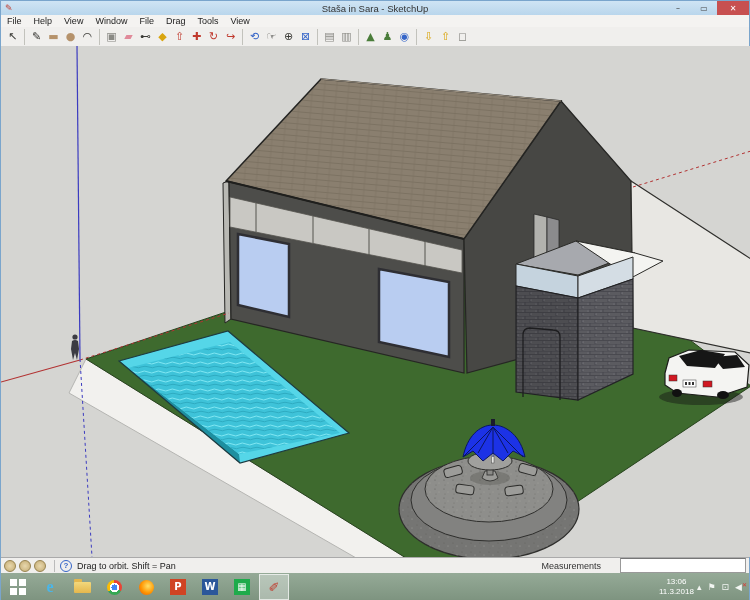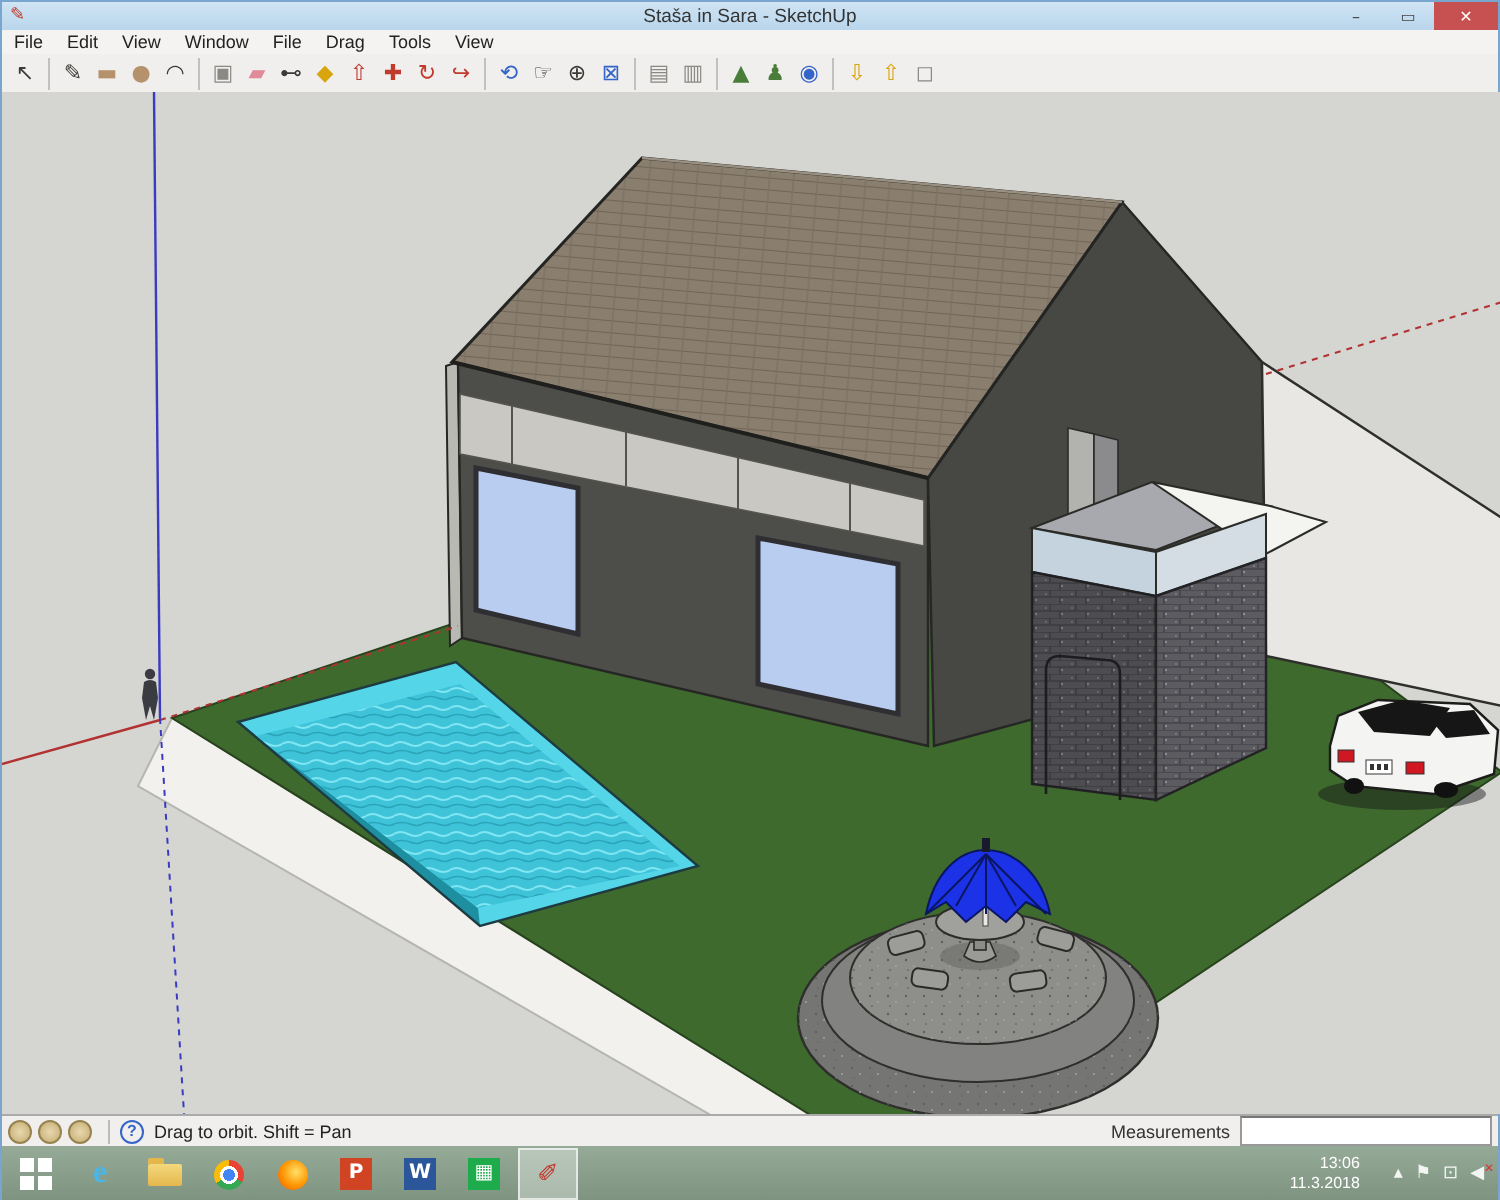--- a/index.html
+++ b/index.html
@@ -21,61 +21,61 @@
   .c-dark{color:#3a3a36}.c-tan{color:#b5926b}.c-pink{color:#e08a9a}.c-red{color:#c03a2e}
   .c-blue{color:#3565c8}.c-yellow{color:#d9a50f}.c-gray{color:#8a8a85}.c-green{color:#4a7d3a}
   .sepafter{border-right:1px solid #c2c2bc;padding-right:3px;margin-right:3px}
   
   .canvas{position:absolute;top:45px;left:0;width:750px;height:511px;background:#d5d5d2}
   
   .statusbar{position:absolute;top:556px;left:0;right:0;height:16px;background:#f0efed;border-top:1px solid #aaa;display:flex;align-items:center;font-size:9px;color:#222;padding:0 3px;box-sizing:border-box}
   .sb-ico{width:10px;height:10px;border-radius:50%;background:radial-gradient(#e8d8ae,#c4ab72);border:1px solid #97834f;margin-right:3px}
   .sb-sep{width:1px;height:12px;background:#bbb;margin:0 5px}
   .sb-help{width:10px;height:10px;border-radius:50%;border:1.5px solid #3565c8;color:#3565c8;font-size:8px;font-weight:bold;text-align:center;line-height:10px;margin-right:5px}
-  .sb-meas-label{margin-left:auto;margin-right:5px;color:#333}
+  .sb-meas-label{margin-left:auto;margin-right:19px;color:#333}
   .sb-meas{width:120px;height:11px;border:1px solid #999;border-top-color:#777;background:#fff;font-size:9px}
   
   .taskbar{position:absolute;top:572px;left:0;right:0;height:28px;background:linear-gradient(#95aa97,#7d937f);display:flex;align-items:center;padding-left:2px}
   .tile{width:30px;height:26px;display:flex;align-items:center;justify-content:center;margin-right:2px}
   .tile.active{background:rgba(255,255,255,.35);border:1px solid rgba(255,255,255,.65);box-sizing:border-box}
   .tg{font-family:"DejaVu Sans",sans-serif}
   .g-start{width:7px;height:7px;background:#fff;box-shadow:9px 0 #fff,0 9px #fff,9px 9px #fff;margin:-5px 5px 5px -5px}
   .g-ie{color:#49b6ea;font-size:16px;font-weight:bold;font-family:"Liberation Serif","DejaVu Serif",serif}
   .g-folder{width:17px;height:11px;background:linear-gradient(#f3d87c,#e4b74d);border-radius:1px;position:relative}
   .g-folder::before{content:"";position:absolute;top:-3px;left:0;width:8px;height:3px;background:#e4b74d;border-radius:1px 1px 0 0}
   .g-chrome{width:15px;height:15px;border-radius:50%;background:radial-gradient(circle,#4285f4 0 3px,#fff 3px 4.5px,transparent 4.5px),conic-gradient(#ea4335 0 33%,#34a853 33% 66%,#fbbc05 66%)}
   .g-firefox{width:15px;height:15px;border-radius:50%;background:radial-gradient(circle at 60% 40%,#ffe066,#ff9400 55%,#e3560e)}
   .g-ppt{width:16px;height:16px;background:#d04423;color:#fff;font-size:10px;font-weight:bold;text-align:center;line-height:16px}
   .g-word{width:16px;height:16px;background:#2b579a;color:#fff;font-size:10px;font-weight:bold;text-align:center;line-height:16px}
   .g-store{width:16px;height:16px;background:#1eab4b;color:#fff;font-size:10px;text-align:center;line-height:16px}
   .g-sk{color:#c0392b;font-size:13px}
   .tr{color:#f2f5f2;font-size:9px;margin:0 3px;font-family:"DejaVu Sans",sans-serif}
   .muted{position:relative}
   .muted::after{content:"\2715";position:absolute;color:#d33;font-size:6px;top:-1px;right:-5px}
-  .clock{margin-left:auto;margin-right:14px;color:#fff;font-size:8px;text-align:right;line-height:1.25}
+  .clock{margin-left:auto;margin-right:0;color:#fff;font-size:8px;text-align:center;line-height:1.25}
 </style>
 </head>
 <body>
 
 <div class="app">
 
   <div class="titlebar">
     <span class="tb-logo">✎</span>
     <span class="tb-title">Staša in Sara - SketchUp</span>
     <span class="tb-ctrls">
       <span class="tb-btn">–</span>
       <span class="tb-btn">▭</span>
       <span class="tb-btn tb-close">✕</span>
     </span>
   </div>
 
   <div class="menubar">
 
   <span class="mi">File</span>
-      <span class="mi">Edit</span>
+      <span class="mi">Help</span>
       <span class="mi">View</span>
       <span class="mi">Window</span>
       <span class="mi">File</span>
       <span class="mi">Drag</span>
       <span class="mi">Tools</span>
       <span class="mi">View</span>
     </div>
 
   <div class="toolbar">
 

